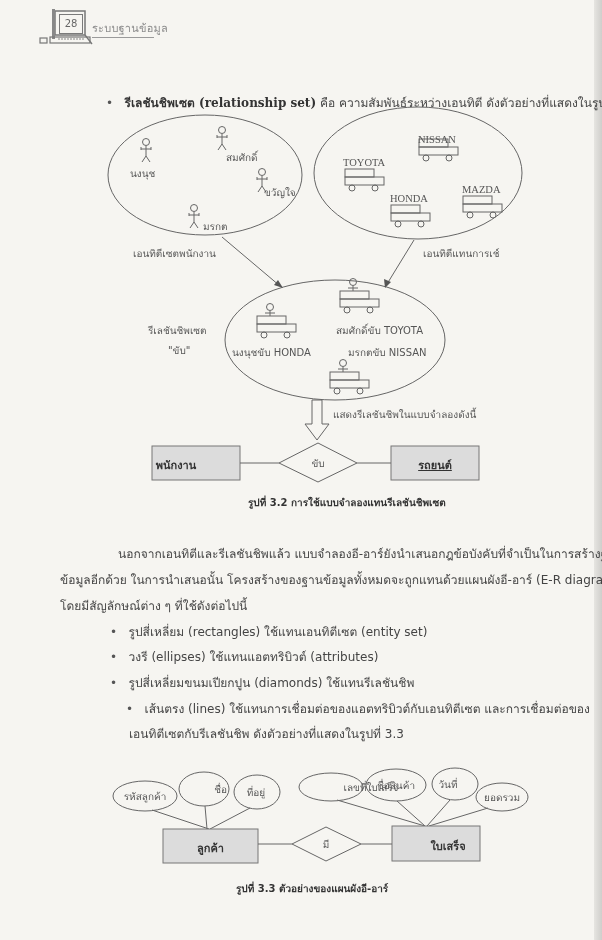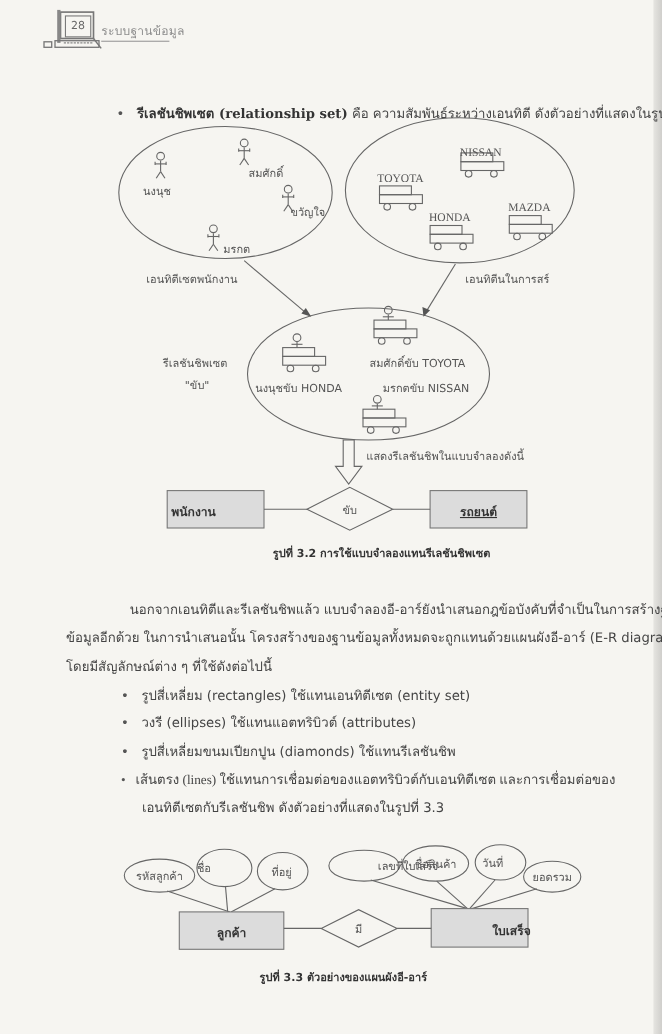--- a/index.html
+++ b/index.html
@@ -170,21 +170,21 @@
 <div class="abs lbl" style="left:130px; top:166px;">นงนุช</div>
 <div class="abs lbl" style="left:264px; top:185px;">ขวัญใจ</div>
 <div class="abs lbl" style="left:203px; top:219px;">มรกต</div>
 
 <div class="abs lbl-serif" style="left:418px; top:134px;">NISSAN</div>
 <div class="abs lbl-serif" style="left:343px; top:157px;">TOYOTA</div>
 <div class="abs lbl-serif" style="left:390px; top:193px;">HONDA</div>
 <div class="abs lbl-serif" style="left:462px; top:184px;">MAZDA</div>
 
 <div class="abs lbl" style="left:133px; top:246px;">เอนทิตีเซตพนักงาน</div>
-<div class="abs lbl" style="left:423px; top:246px;">เอนทิตีนในการสร์</div>
+<div class="abs lbl" style="left:423px; top:246px;">เอนทิตีแทนการเช์</div>
 
 <div class="abs lbl" style="left:148px; top:323px;">รีเลชันชิพเซต</div>
 <div class="abs lbl" style="left:168px; top:343px;">"ขับ"</div>
 
 <div class="abs lbl" style="left:336px; top:323px;">สมศักดิ์ขับ TOYOTA</div>
 <div class="abs lbl" style="left:232px; top:345px;">นงนุชขับ HONDA</div>
 <div class="abs lbl" style="left:348px; top:345px;">มรกตขับ NISSAN</div>
 
 <div class="abs lbl" style="left:333px; top:407px;">แสดงรีเลชันชิพในแบบจำลองดังนี้</div>
 
@@ -194,21 +194,21 @@
 
 <div class="abs cap" style="left:248px; top:495px;">รูปที่ 3.2 การใช้แบบจำลองแทนรีเลชันชิพเซต</div>
 
 <div class="abs txt" style="left:118px; top:546px;">นอกจากเอนทิตีและรีเลชันชิพแล้ว  แบบจำลองอี-อาร์ยังนำเสนอกฎข้อบังคับที่จำเป็นในการสร้างฐาน</div>
 <div class="abs txt" style="left:60px; top:572px;">ข้อมูลอีกด้วย ในการนำเสนอนั้น โครงสร้างของฐานข้อมูลทั้งหมดจะถูกแทนด้วยแผนผังอี-อาร์ (E-R diagram)</div>
 <div class="abs txt" style="left:60px; top:598px;">โดยมีสัญลักษณ์ต่าง ๆ ที่ใช้ดังต่อไปนี้</div>
 
 <div class="abs txt" style="left:110px; top:624px;"><span class="bullet">•&nbsp;&nbsp;&nbsp;</span><span>รูปสี่เหลี่ยม (rectangles) ใช้แทนเอนทิตีเซต (entity set)</span></div>
 <div class="abs txt" style="left:110px; top:649px;"><span class="bullet">•&nbsp;&nbsp;&nbsp;</span><span>วงรี (ellipses) ใช้แทนแอตทริบิวต์ (attributes)</span></div>
 <div class="abs txt" style="left:110px; top:675px;"><span class="bullet">•&nbsp;&nbsp;&nbsp;</span><span>รูปสี่เหลี่ยมขนมเปียกปูน (diamonds) ใช้แทนรีเลชันชิพ</span></div>
-<div class="abs txt" style="left:110px; top:701px;font-family:Liberation Serif, serif;"><span class="bullet">•&nbsp;&nbsp;&nbsp;</span><span>เส้นตรง (lines) ใช้แทนการเชื่อมต่อของแอตทริบิวต์กับเอนทิตีเซต และการเชื่อมต่อของ</span></div>
+<div class="abs txt" style="left:126px; top:701px;"><span class="bullet">•&nbsp;&nbsp;&nbsp;</span><span>เส้นตรง (lines) ใช้แทนการเชื่อมต่อของแอตทริบิวต์กับเอนทิตีเซต และการเชื่อมต่อของ</span></div>
 <div class="abs txt" style="left:129px; top:726px;">เอนทิตีเซตกับรีเลชันชิพ ดังตัวอย่างที่แสดงในรูปที่ 3.3</div>
 
 <svg width="602" height="940" style="pointer-events:none;">
 
   <ellipse cx="145" cy="796" rx="32" ry="15" fill="none" stroke="#666" stroke-width="1"></ellipse>
   <ellipse cx="204" cy="789" rx="25" ry="17" fill="none" stroke="#666" stroke-width="1"></ellipse>
   <ellipse cx="257" cy="792" rx="23" ry="17" fill="none" stroke="#666" stroke-width="1"></ellipse>
 
   <ellipse cx="331" cy="787" rx="32" ry="14" fill="none" stroke="#666" stroke-width="1"></ellipse>
   <ellipse cx="396" cy="785" rx="30" ry="16" fill="none" stroke="#666" stroke-width="1"></ellipse>
@@ -226,25 +226,25 @@
 
   <rect x="163" y="829" width="95" height="34" fill="#dcdcdc" stroke="#777" stroke-width="1"></rect>
   <rect x="392" y="826" width="88" height="35" fill="#dcdcdc" stroke="#777" stroke-width="1"></rect>
 
   <line x1="258" y1="844" x2="292" y2="844" stroke="#666" stroke-width="1"></line>
   <line x1="361" y1="844" x2="392" y2="844" stroke="#666" stroke-width="1"></line>
   <polygon points="292,844 326,827 361,844 326,861" fill="#f6f5f1" stroke="#666" stroke-width="1"></polygon>
 </svg>
 
 <div class="abs lbl" style="left:113px; top:789px; width:64px; text-align:center;">รหัสลูกค้า</div>
-<div class="abs lbl" style="left:179px; top:782px; width:48px; text-align:left;">ชื่อ</div>
+<div class="abs lbl" style="left:179px; top:782px; width:48px; text-align:right;">ชื่อ</div>
 <div class="abs lbl" style="left:234px; top:785px; width:44px; text-align:center;">ที่อยู่</div>
 
 <div class="abs lbl" style="left:299px; top:780px; width:64px; text-align:center;padding-left:40px;">เลขที่ใบเสร็จ</div>
 <div class="abs lbl" style="left:366px; top:778px; width:60px; text-align:center;">ชื่อสินค้า</div>
 <div class="abs lbl" style="left:432px; top:777px; width:32px; text-align:center;">วันที่</div>
 <div class="abs lbl" style="left:476px; top:790px; width:52px; text-align:center;">ยอดรวม</div>
 
 <div class="abs box-label" style="left:163px; top:839px; width:95px;">ลูกค้า</div>
 <div class="abs lbl" style="left:306px; top:837px; width:40px; text-align:center;">มี</div>
-<div class="abs box-label" style="left:392px; top:837px; width:112px;margin-left:17px;">ใบเสร็จ</div>
+<div class="abs box-label" style="left:392px; top:837px; width:112px;">ใบเสร็จ</div>
 
 <div class="abs cap" style="left:236px; top:881px;">รูปที่ 3.3 ตัวอย่างของแผนผังอี-อาร์</div>
 
 </body></html>

